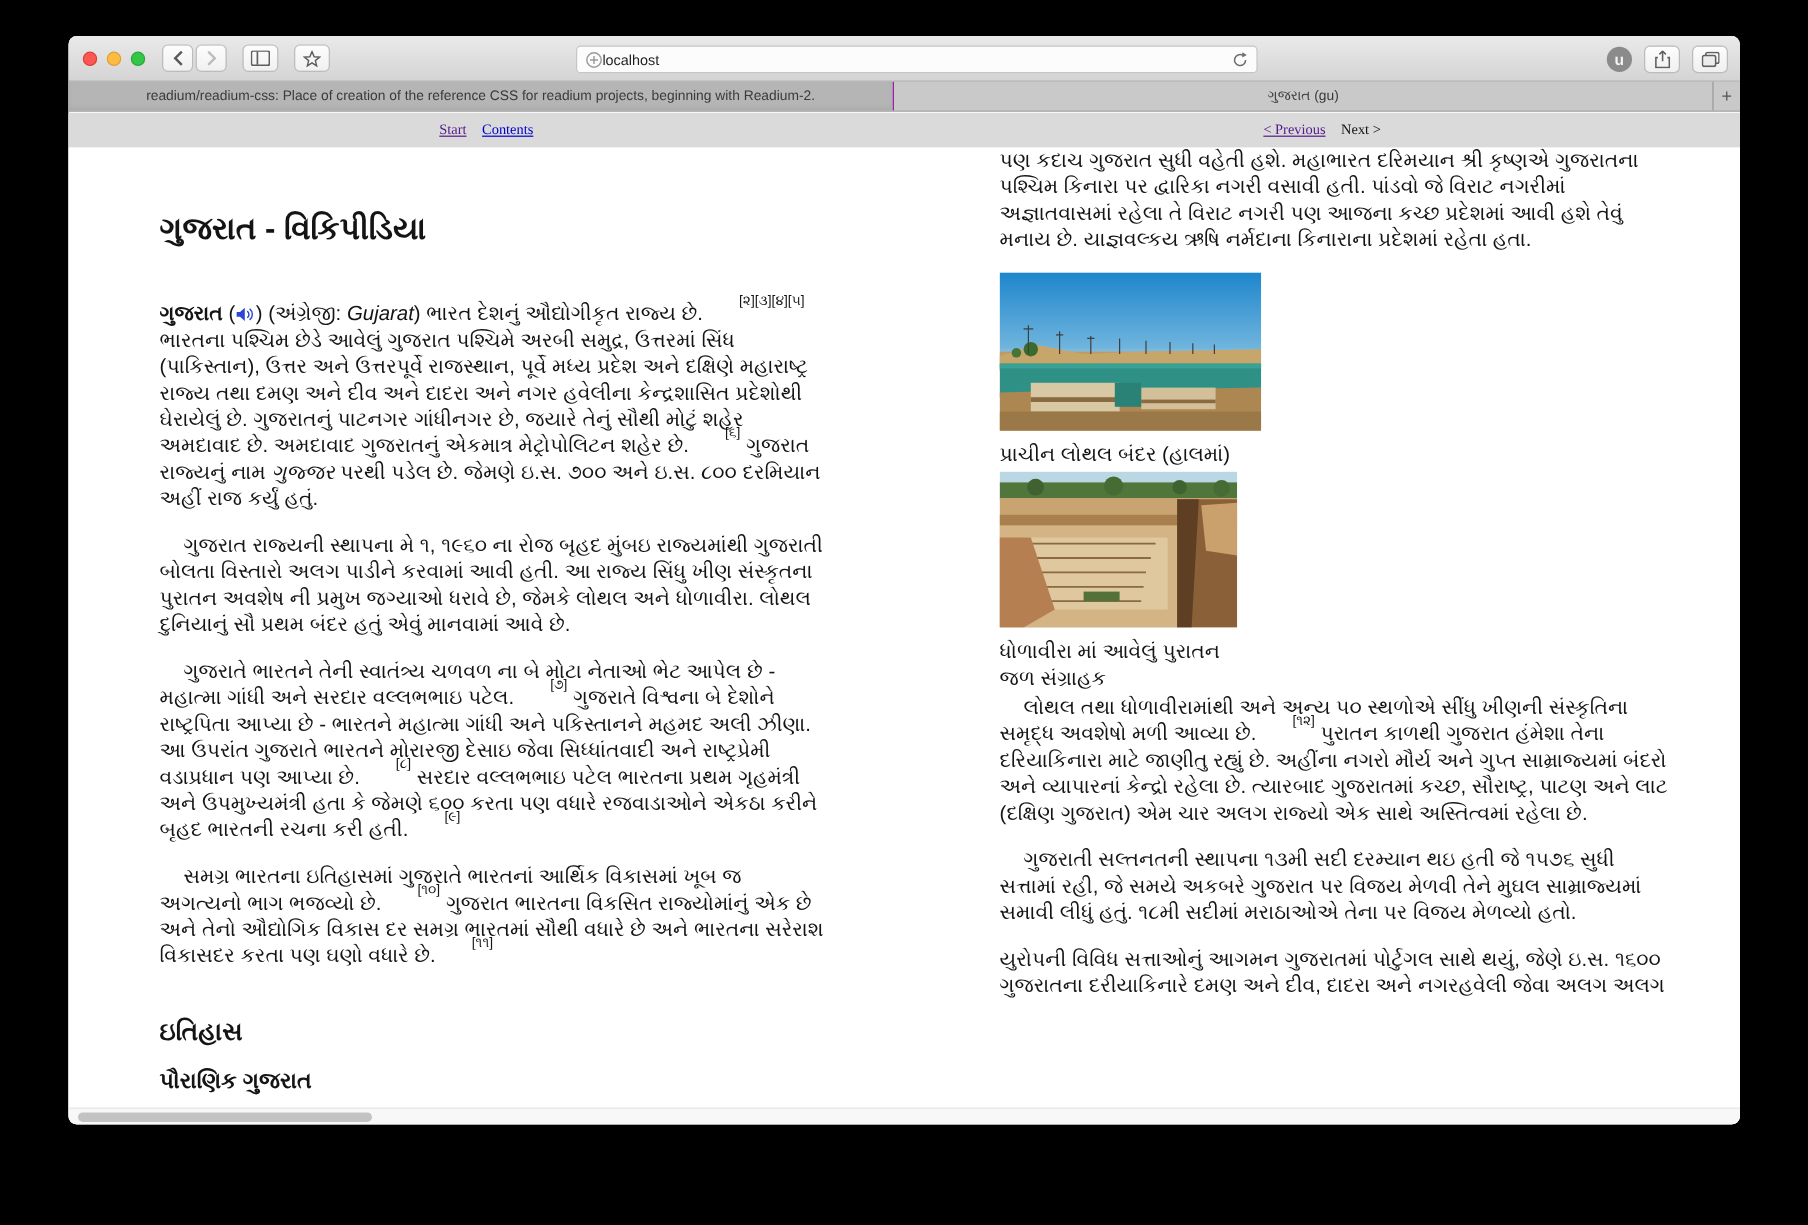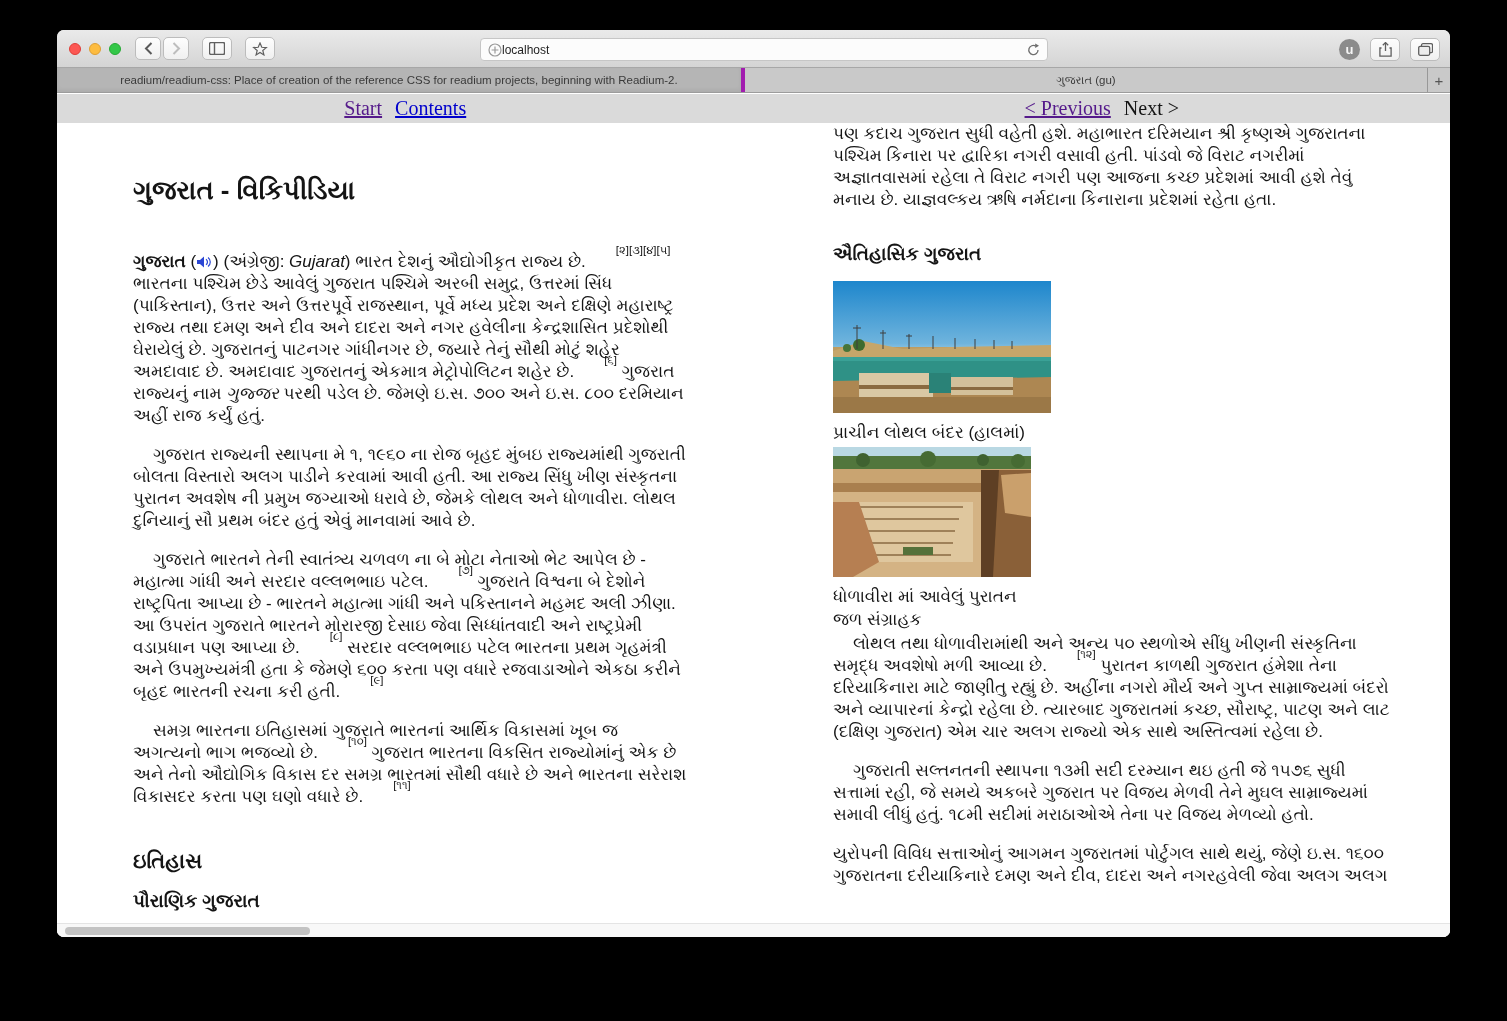--- a/index.html
+++ b/index.html
@@ -28,30 +28,30 @@
   .right-group { position:absolute; right:10px; top:8px; display:flex; gap:10px; align-items:center; }
   .ubadge { width:21px; height:21px; border-radius:50%; background:#8b8b8b; color:#f4f4f4;
             font-size:13px; font-weight:bold; display:flex; align-items:center; justify-content:center; }
   .right-group .tb-btn { width:30px; }
 
   
   .tabbar { height:25px; display:flex; background:#c8c8c8; border-bottom:1px solid #9c9c9c;
             font-size:11.5px; color:#3a3a3a; }
   .tab { display:flex; align-items:center; justify-content:center; overflow:hidden;
          white-space:nowrap; padding:0 12px; }
-  .tab.inactive { width:688px; background:#b5b5b5; border-right:4px solid #a21caf;
+  .tab.inactive { width:688px; background:#b5b5b5; border-right:1px solid #a21caf;
                   box-shadow:inset 0 -2px 4px rgba(0,0,0,.06); }
   .tab.active { flex:1; background:#c9c9c9; }
   .newtab { width:23px; border-left:1px solid #989898; display:flex; align-items:center;
             justify-content:center; color:#555; font-size:15px; background:#c9c9c9; }
 
   
   .page { position:absolute; top:64px; left:0; right:0; bottom:0; background:#fff; }
   .reader-nav { height:29px; background:#dadada; display:flex; align-items:center;
-                font-family:"Liberation Serif", serif; font-size:20px; }
+                font-family:"Liberation Serif", serif; font-size:12px; }
   .reader-nav .half { flex:1; display:flex; justify-content:center; gap:13px; }
   a.lnk-visited { color:#551a8b; text-decoration:underline; cursor:pointer; }
   a.lnk-unvisited { color:#0000cc; text-decoration:underline; cursor:pointer; }
   .lnk-plain { color:#141414; }
 
   .content { position:absolute; top:29px; left:0; right:0; bottom:14px; background:#fff;
              overflow:hidden; display:flex; gap:143px; padding-left:76px; color:#141414; }
   .col { width:557px; flex:0 0 557px; font-size:17px; line-height:22px; }
   h1.title { font-size:26px; line-height:30px; font-weight:bold; margin:52px 0 46px; }
   .col p { margin:0; }
@@ -173,21 +173,20 @@
         <p class="ind">ગુજરાત રાજ્યની સ્થાપના મે ૧, ૧૯૬૦ ના રોજ બૃહદ મુંબઇ રાજ્યમાંથી ગુજરાતી બોલતા વિસ્તારો અલગ પાડીને કરવામાં આવી હતી. આ રાજ્ય સિંધુ ખીણ સંસ્કૃતના પુરાતન અવશેષ ની પ્રમુખ જગ્યાઓ ધરાવે છે, જેમકે લોથલ અને ધોળાવીરા. લોથલ દુનિયાનું સૌ પ્રથમ બંદર હતું એવું માનવામાં આવે છે.</p>
         <p class="ind"><span>ગુજરાતે ભારતને તેની સ્વાતંત્ર્ય ચળવળ ના બે મોટા નેતાઓ ભેટ આપેલ છે - મહાત્મા ગાંધી અને સરદાર વલ્લભભાઇ પટેલ.</span><sup class="ref">[૭]</sup><span> ગુજરાતે વિશ્વના બે દેશોને રાષ્ટ્રપિતા આપ્યા છે - ભારતને મહાત્મા ગાંધી અને પકિસ્તાનને મહમદ અલી ઝીણા. આ ઉપરાંત ગુજરાતે ભારતને મોરારજી દેસાઇ જેવા સિધ્ધાંતવાદી અને રાષ્ટ્રપ્રેમી વડાપ્રધાન પણ આપ્યા છે.</span><sup class="ref">[૮]</sup><span> સરદાર વલ્લભભાઇ પટેલ ભારતના પ્રથમ ગૃહમંત્રી અને ઉપમુખ્યમંત્રી હતા કે જેમણે ૬૦૦ કરતા પણ વધારે રજવાડાઓને એકઠા કરીને બૃહદ ભારતની રચના કરી હતી.</span><sup class="ref">[૯]</sup></p>
         <p class="ind"><span>સમગ્ર ભારતના ઇતિહાસમાં ગુજરાતે ભારતનાં આર્થિક વિકાસમાં ખૂબ જ અગત્યનો ભાગ ભજવ્યો છે.</span><sup class="ref">[૧૦]</sup><span> ગુજરાત ભારતના વિકસિત રાજ્યોમાંનું એક છે અને તેનો ઔદ્યોગિક વિકાસ દર સમગ્ર ભારતમાં સૌથી વધારે છે અને ભારતના સરેરાશ વિકાસદર કરતા પણ ઘણો વધારે છે.</span><sup class="ref">[૧૧]</sup></p>
         <h2 class="sec">ઇતિહાસ</h2>
         <h3 class="sub">પૌરાણિક ગુજરાત</h3>
         <p>વૈદિક કાળમાં ગુજરાતને આનર્ત દેશ તરીકે ઓળખવામાં આવતો હતો. સોમનાથ મંદિર, ગિરનાર પર્વતનો પૌરાણિક વાર્તાઓમાં ઘણો ઉલ્લેખ જોવા મળે છે. તે સમયે સરસ્વતી નદી</p>
       </div>
 
       <div class="col">
         <p class="rcol-first">પણ કદાચ ગુજરાત સુધી વહેતી હશે. મહાભારત દરિમયાન શ્રી કૃષ્ણએ ગુજરાતના પશ્ચિમ કિનારા પર દ્વારિકા નગરી વસાવી હતી. પાંડવો જે વિરાટ નગરીમાં અજ્ઞાતવાસમાં રહેલા તે વિરાટ નગરી પણ આજના કચ્છ પ્રદેશમાં આવી હશે તેવું મનાય છે. યાજ્ઞવલ્કય ઋષિ નર્મદાના કિનારાના પ્રદેશમાં રહેતા હતા.</p>
-        <h3 class="sub">ઐતિહાસિક ગુજરાત</h3>
 
         <svg class="photo p1" width="218" height="132" viewBox="0 0 218 132">
           <defs>
             <linearGradient id="sky1" x1="0" y1="0" x2="0" y2="1">
               <stop offset="0" stop-color="#1d86cc"></stop>
                 <stop offset="0.8" stop-color="#6fb4dd"></stop>
                 <stop offset="1" stop-color="#b9dcea"></stop>
             </linearGradient>
           </defs>
           <rect x="0" y="0" width="218" height="78" fill="url(#sky1)"></rect>

